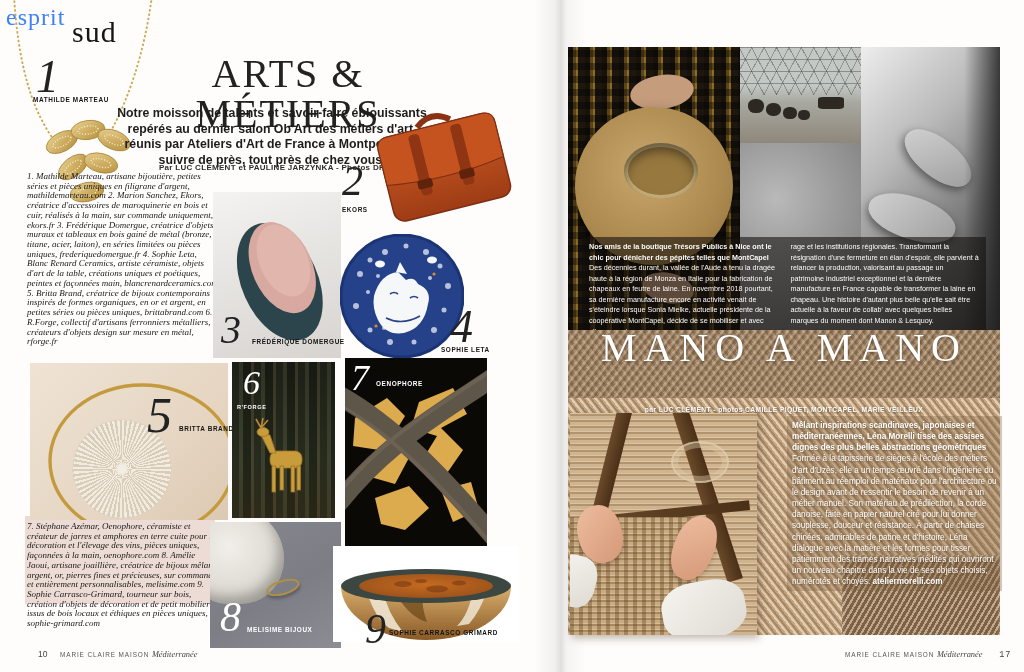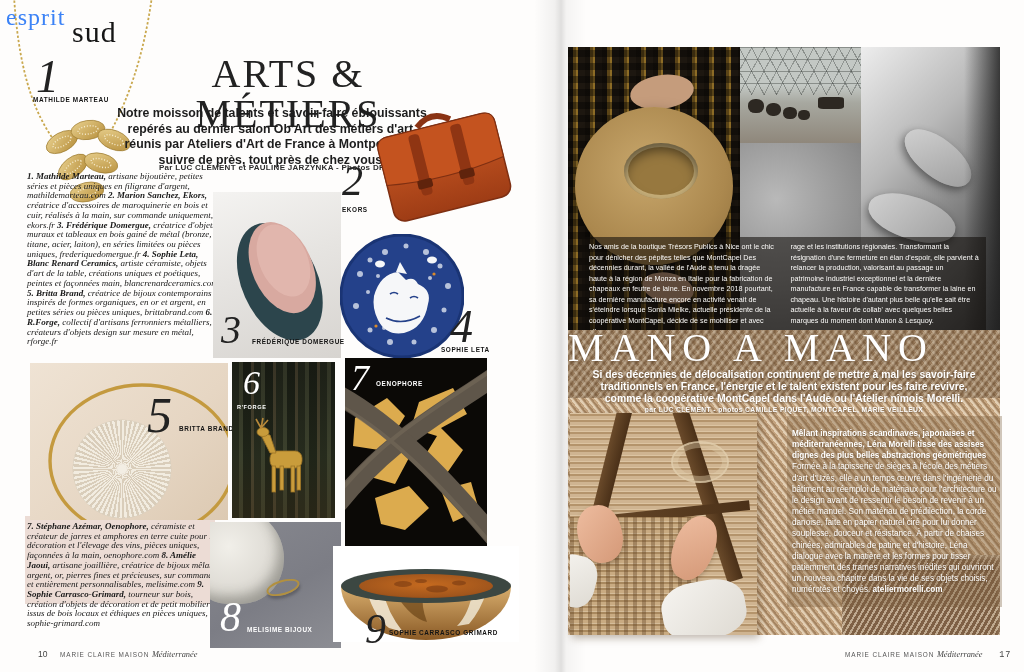--- a/index.html
+++ b/index.html
@@ -16,21 +16,21 @@
   .caption{font-size:6.4px;font-weight:bold;letter-spacing:.6px;color:#141414;white-space:nowrap;}
   .caption.w{color:#fff;}
   .headline{left:116px;top:54px;width:344px;text-align:center;font-size:40px;font-weight:400;
     letter-spacing:2px;color:#222;line-height:1;}
   .intro{left:112px;top:106px;width:320px;text-align:center;font-size:12.3px;font-weight:bold;
     line-height:1.28;color:#1c1c1c;}
   .byline-left{left:112px;top:163px;width:320px;text-align:center;font-size:8px;letter-spacing:.3px;
     font-weight:bold;color:#2d2d2d;}
   .dir{width:192px;font-family:"Liberation Serif","DejaVu Serif",serif;font-style:italic;
     font-size:9px;line-height:1.08;color:#191919;}
-  .dir b{font-weight:bold;}
+  .dir b{font-weight:normal;}
   .pink-panel{left:25px;top:516px;width:190px;height:88px;background:#ecdcd5;}
   .footer{font-size:6.4px;letter-spacing:.9px;color:#555;}
   .footer .ed{font-family:"Liberation Serif","DejaVu Serif",serif;font-style:italic;font-size:8.4px;
     letter-spacing:0;color:#444;}
   .pagenum{font-size:8.5px;color:#444;}
   
   .ph{overflow:hidden;}
   .ph3{left:213px;top:192px;width:128px;height:166px;
     background:linear-gradient(160deg,#f4f3f1 0%,#e6e4e1 45%,#d7d4d0 100%);}
   .ph5{left:30px;top:363px;width:198px;height:157px;
@@ -67,46 +67,46 @@
   .mach{position:absolute;background:#2d2822;border-radius:45%;}
   .bwmain{position:absolute;left:293px;top:0;width:139px;height:283px;background:
     linear-gradient(135deg,#ededed,#b8b8b8 35%,#6f6f6f 70%,#3a3a3a);}
   .bwlow{position:absolute;left:172px;top:96px;width:121px;height:187px;background:
     radial-gradient(circle at 30% 30%,#b9b9b9,#8f8f8f 55%,#6a6a6a);}
   .bwhand{position:absolute;border-radius:48%;background:linear-gradient(120deg,#d2d2d2,#9d9d9d);
     box-shadow:0 4px 8px rgba(0,0,0,.45);}
   .overlay{position:absolute;left:14px;top:190px;width:404px;height:93px;
     background:rgba(17,14,11,.58);display:flex;gap:13px;padding:5px 7px;box-sizing:border-box;}
   .ov-col{flex:1;font-size:7.2px;line-height:1.47;color:#fbfaf8;}
-  .ov-col b{font-weight:normal;}
+  .ov-col b{font-weight:bold;}
   .links{display:block;margin-top:3px;font-size:5.9px;font-weight:bold;letter-spacing:.2px;}
   .woven{left:568px;top:330px;width:432px;height:305px;background-color:#c3a37f;background-image:
     repeating-linear-gradient(52deg,rgba(252,242,222,.55) 0 1.6px,rgba(116,82,48,.38) 3.2px 4.6px,rgba(0,0,0,0) 4.6px 6.4px);}
   .titleband{position:absolute;left:0;top:0;width:100%;height:68px;background:
     repeating-linear-gradient(128deg,rgba(250,238,216,.25) 0 1.6px,rgba(96,66,38,.3) 3.2px 4.6px,rgba(0,0,0,0) 4.6px 6.4px),
     rgba(112,86,60,.5);}
-  .mano-title{position:absolute;left:0;top:-2px;width:100%;font-size:40px;
+  .mano-title{position:absolute;left:0;top:-2px;width:100%;text-align:center;font-size:40px;
     letter-spacing:7px;color:#fff;line-height:1;font-weight:400;text-shadow:0 1px 3px rgba(60,40,20,.5);}
   .standfirst{position:absolute;left:16px;top:39px;width:400px;text-align:center;font-size:10.4px;
     font-weight:bold;line-height:1.13;color:#fff;text-shadow:0 1px 2px rgba(60,40,20,.6);}
   .byline-right{position:absolute;left:16px;top:76px;width:400px;text-align:center;font-size:6.7px;
     font-weight:bold;letter-spacing:.4px;color:#fff;text-shadow:0 1px 2px rgba(60,40,20,.6);}
   .inset{position:absolute;left:2px;top:83px;width:187px;height:222px;background:
     repeating-linear-gradient(0deg,#cfb491 0 3px,#b4946c 3px 5px,#dcc4a2 5px 6px);
     box-shadow:2px 3px 8px rgba(70,45,20,.35);overflow:hidden;}
   .bar{position:absolute;background:linear-gradient(90deg,#6a4a2a,#4a3018);}
   .seatweave{position:absolute;left:0;bottom:0;width:128px;height:118px;background:
     repeating-linear-gradient(90deg,rgba(90,60,30,.35) 0 4px,rgba(0,0,0,0) 4px 9px),
     repeating-linear-gradient(0deg,#c9ab82 0 3px,#a8885e 3px 5px,#d5bd9a 5px 6px);}
   .coil{position:absolute;right:28px;top:28px;width:54px;height:38px;border:2.4px solid #e2cfae;
     border-radius:50%;opacity:.8;box-shadow:inset 0 0 0 5px rgba(226,207,174,.5);}
   .skin{position:absolute;background:linear-gradient(140deg,#eebda0,#d49877);border-radius:46%;
     box-shadow:0 3px 5px rgba(70,40,20,.3);}
   .sleeve{position:absolute;background:linear-gradient(140deg,#f6f4f0,#dedad2);border-radius:40%;}
-  .morelli{position:absolute;left:219px;top:86px;width:215px;padding:12px 5px;box-sizing:border-box;
+  .morelli{position:absolute;left:219px;top:86px;width:215px;padding:4px 5px;box-sizing:border-box;
     background:rgba(124,95,64,.35);font-size:8.2px;line-height:1.36;color:#fff;
     text-shadow:0 1px 2px rgba(70,45,20,.55);}
   .morelli b{font-weight:bold;}
   .seats{position:absolute;right:0;bottom:0;width:158px;height:80px;background:
     repeating-linear-gradient(120deg,rgba(244,229,204,.55) 0 2px,rgba(0,0,0,0) 2px 5px),#7e6044;
     box-shadow:inset 0 3px 4px rgba(255,240,215,.4);}
 </style>
 </head>
 <body>
 
@@ -349,21 +349,20 @@
     </div>
     <div class="overlay">
       <p class="ov-col" style="margin:0;"><b>Nos amis de la boutique Trésors Publics à Nice ont le chic pour dénicher des pépites telles que MontCapel</b> <span>Des décennies durant, la vallée de l'Aude a tenu la dragée haute à la région de Monza en Italie pour la fabrication de chapeaux en feutre de laine. En novembre 2018 pourtant, sa dernière manufacture encore en activité venait de s'éteindre lorsque Sonia Mielke, actuelle présidente de la coopérative MontCapel, décide de se mobiliser et avec elle, son entou-</span></p>
       <p class="ov-col" style="margin:0;"><span>rage et les institutions régionales. Transformant la résignation d'une fermeture en élan d'espoir, elle parvient à relancer la production, valorisant au passage un patrimoine industriel exceptionnel et la dernière manufacture en France capable de transformer la laine en chapeau. Une histoire d'autant plus belle qu'elle sait être actuelle à la faveur de collab' avec quelques belles marques du moment dont Manon &amp; Lesquoy.</span><span class="links">montcapel.com, tresorspublics.com</span></p>
     </div>
   </div>
 
   <div class="abs woven">
     <div class="titleband"></div>
     <div class="serif mano-title">MANO A MANO</div>
-    <div class="standfirst">Si des décennies de délocalisation continuent de mettre à mal les savoir-faire traditionnels en France, l'énergie et le talent existent pour les faire revivre, comme la coopérative MontCapel dans l'Aude ou l'Atelier nîmois Morelli.</div>
     <div class="byline-right">par LUC CLÉMENT - photos CAMILLE PIQUET, MONTCAPEL, MARIE VEILLEUX</div>
 
     <div class="inset">
       <div class="bar" style="left:34px;top:-14px;width:15px;height:130px;transform:rotate(14deg);"></div>
       <div class="bar" style="left:128px;top:-18px;width:16px;height:190px;transform:rotate(-18deg);"></div>
       <div class="bar" style="left:10px;top:96px;width:170px;height:10px;transform:rotate(-6deg);"></div>
       <div class="coil"></div>
       <div class="seatweave"></div>
       <div class="skin" style="left:8px;top:92px;width:44px;height:58px;transform:rotate(-14deg);"></div>
       <div class="skin" style="left:104px;top:102px;width:40px;height:66px;transform:rotate(22deg);"></div>

